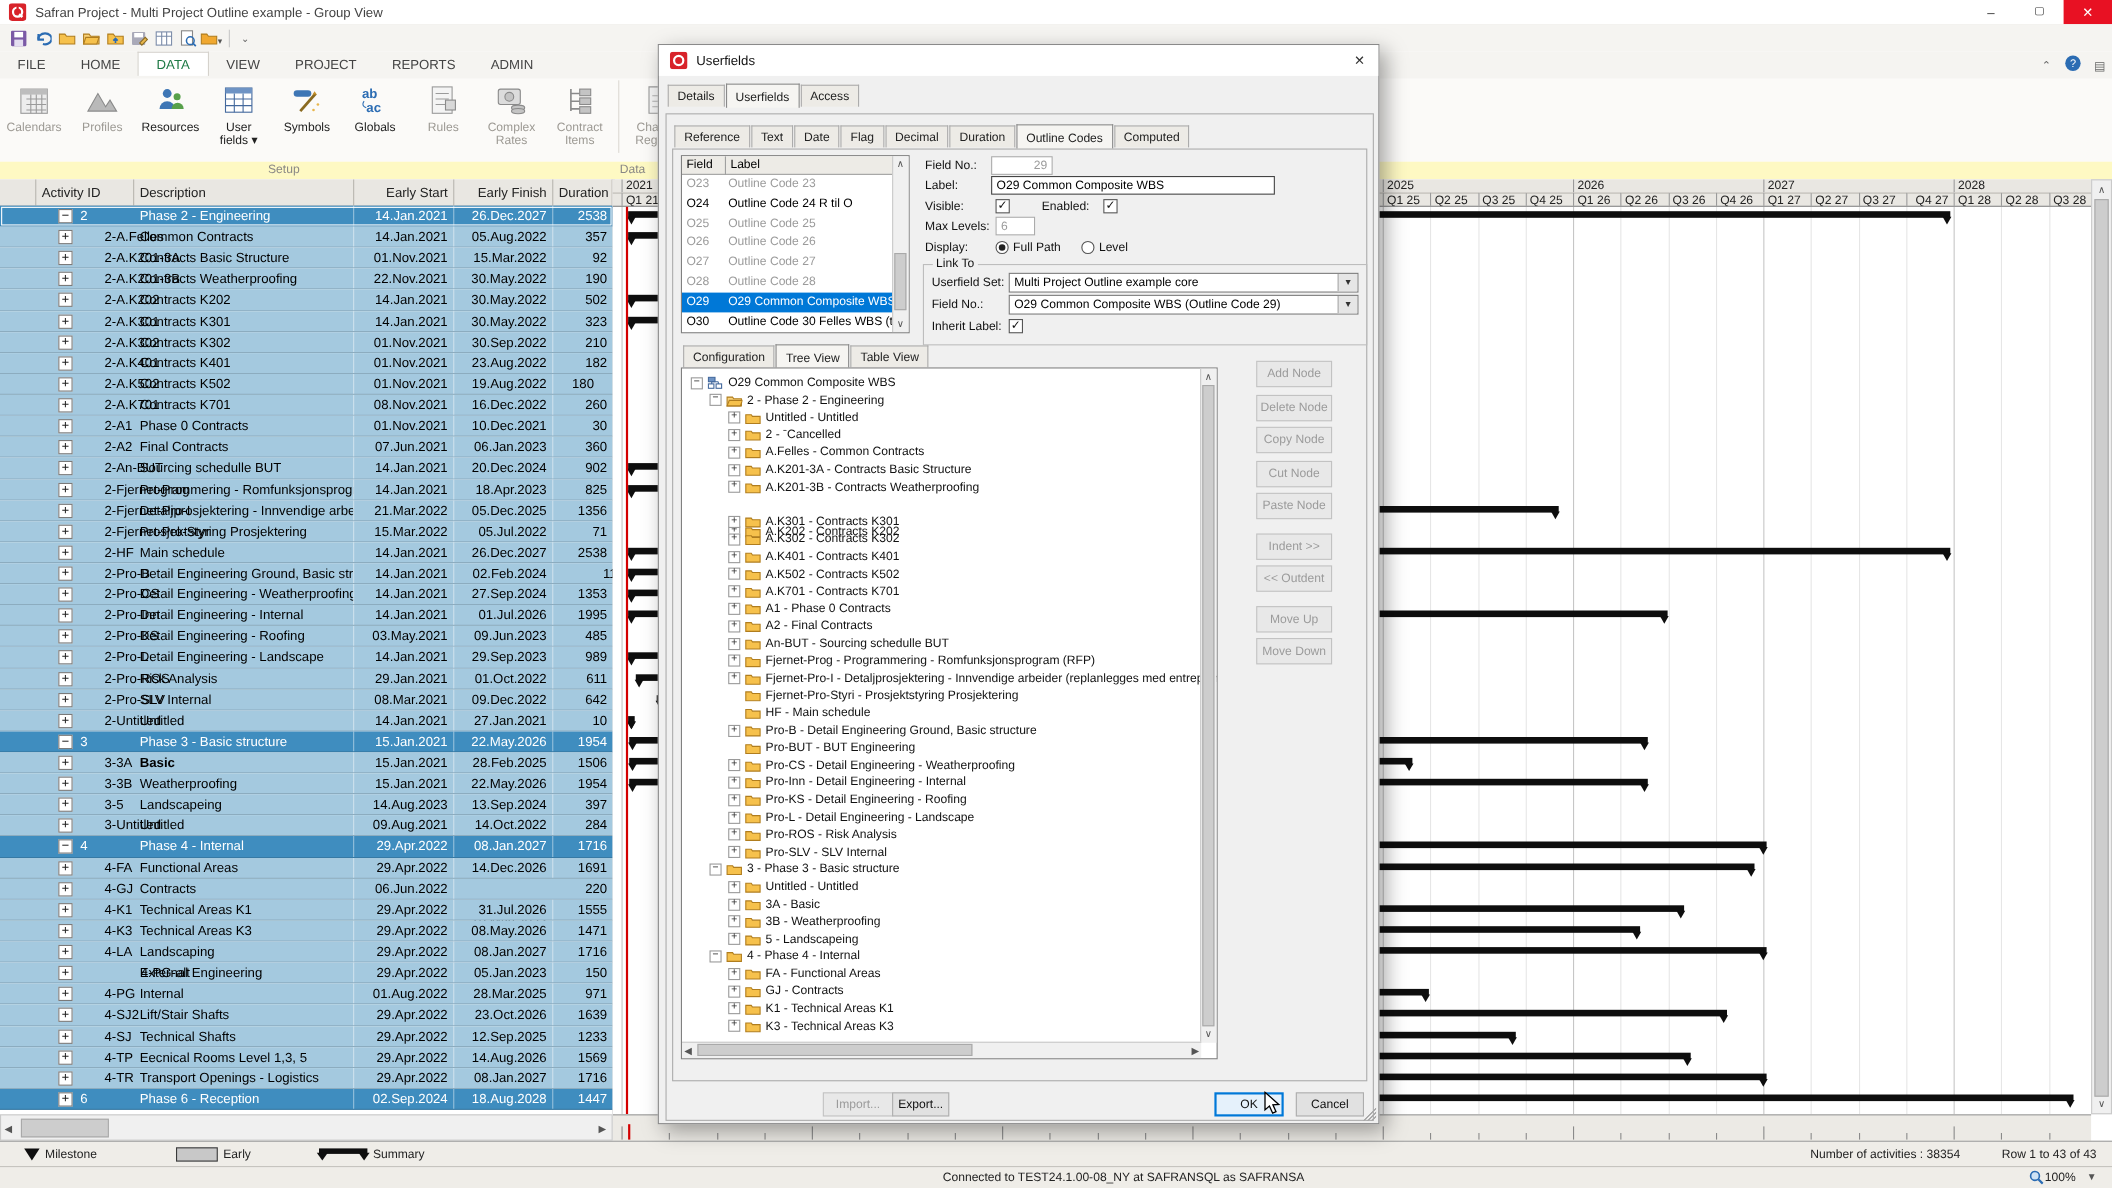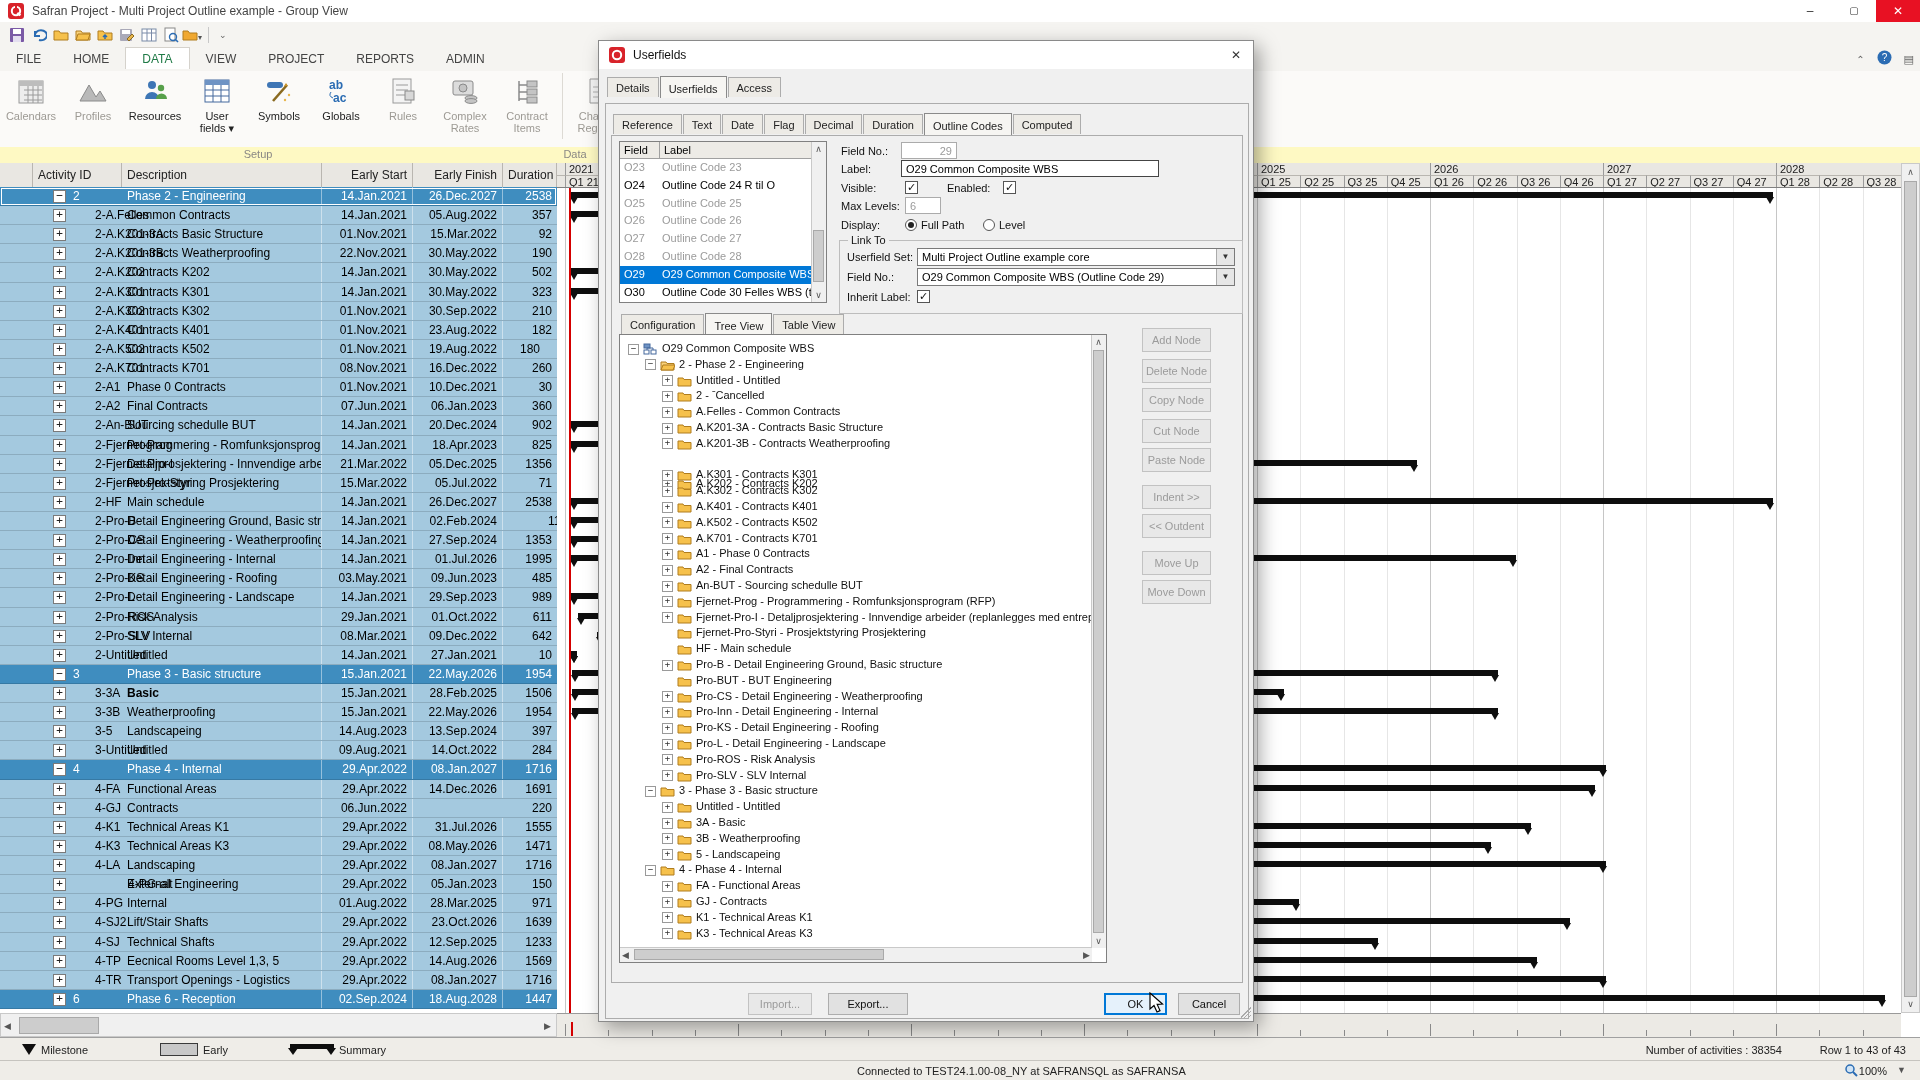--- a/index.html
+++ b/index.html
@@ -698,21 +698,21 @@
     <div class="gv" style="left: 959.5px; height: 825px; background: rgb(230, 230, 230);"></div>
     <div class="qcell" style="left: 1002.75px; width: 43.25px;">Q4 26</div>
     <div class="gv" style="left: 1002.75px; height: 825px; background: rgb(230, 230, 230);"></div>
     <div class="ycell" style="left: 1046px; width: 173px;">2027</div>
     <div class="qcell" style="left: 1046px; width: 43.25px;">Q1 27</div>
     <div class="gv" style="left: 1046px; height: 825px; background: rgb(198, 198, 198);"></div>
     <div class="qcell" style="left: 1089.25px; width: 43.25px;">Q2 27</div>
     <div class="gv" style="left: 1089.25px; height: 825px; background: rgb(230, 230, 230);"></div>
     <div class="qcell" style="left: 1132.5px; width: 43.25px;">Q3 27</div>
     <div class="gv" style="left: 1132.5px; height: 825px; background: rgb(230, 230, 230);"></div>
-    <div class="qcell" style="left: 1175.75px; width: 43.25px;">Q4 27</div>
+    <div class="qcell" style="left: 1175.75px; width: 43.25px; text-align: center;">Q4 27</div>
     <div class="gv" style="left: 1175.75px; height: 825px; background: rgb(230, 230, 230);"></div>
     <div class="ycell" style="left: 1219px; width: 173px;">2028</div>
     <div class="qcell" style="left: 1219px; width: 43.25px;">Q1 28</div>
     <div class="gv" style="left: 1219px; height: 825px; background: rgb(198, 198, 198);"></div>
     <div class="qcell" style="left: 1262.25px; width: 43.25px;">Q2 28</div>
     <div class="gv" style="left: 1262.25px; height: 825px; background: rgb(230, 230, 230);"></div>
     <div class="qcell" style="left: 1305.5px; width: 43.25px;">Q3 28</div>
     <div class="gv" style="left: 1305.5px; height: 825px; background: rgb(230, 230, 230);"></div>
     <div id="ghead-line"></div>
     <div class="bar" style="left: 14.1448px; width: 1202.26px; top: 29px;">
@@ -1219,21 +1219,21 @@
       <div class="btn disabled" style="left: 543px; top: 378px; width: 69px; height: 24px;">Cut Node</div>
       <div class="btn disabled" style="left: 543px; top: 407px; width: 69px; height: 24px;">Paste Node</div>
       <div class="btn disabled" style="left: 543px; top: 444px; width: 69px; height: 24px;">Indent &gt;&gt;</div>
       <div class="btn disabled" style="left: 543px; top: 473px; width: 69px; height: 24px;">&lt;&lt; Outdent</div>
       <div class="btn disabled" style="left: 543px; top: 510px; width: 69px; height: 24px;">Move Up</div>
       <div class="btn disabled" style="left: 543px; top: 539px; width: 69px; height: 24px;">Move Down</div>
     </div>
 
   <div id="dlgbottom">
       <div class="btn disabled" style="left: 149px; top: 952px; width: 64px; height: 22px;">Import...</div>
-      <div class="btn" style="left: 229px; top: 952px; width: 80px; height: 22px;">Export...</div>
+      <div class="btn" style="left: 212px; top: 952px; width: 52px; height: 22px;">Export...</div>
       <div class="btn focus" style="left: 505px; top: 952px; width: 63px; height: 22px;">OK</div>
       <div class="btn" style="left: 579px; top: 952px; width: 62px; height: 22px;">Cancel</div>
     </div>
   <div id="grip"></div>
 </div>
 
 <div class="abs" id="cursor">
   <svg width="22" height="22" viewBox="0 0 22 22">
       <path d="M2 1 L2 17 L6 13.5 L9 20 L12 18.6 L9.2 12.4 L14.5 12 Z" fill="#fff" stroke="#000" stroke-width="1.2"></path>
     </svg>

